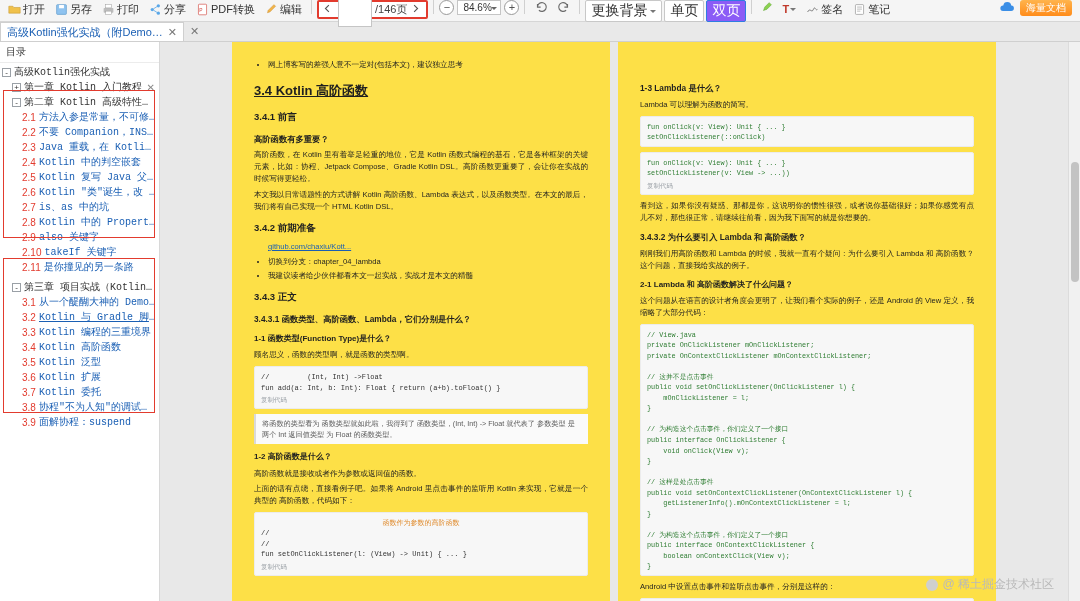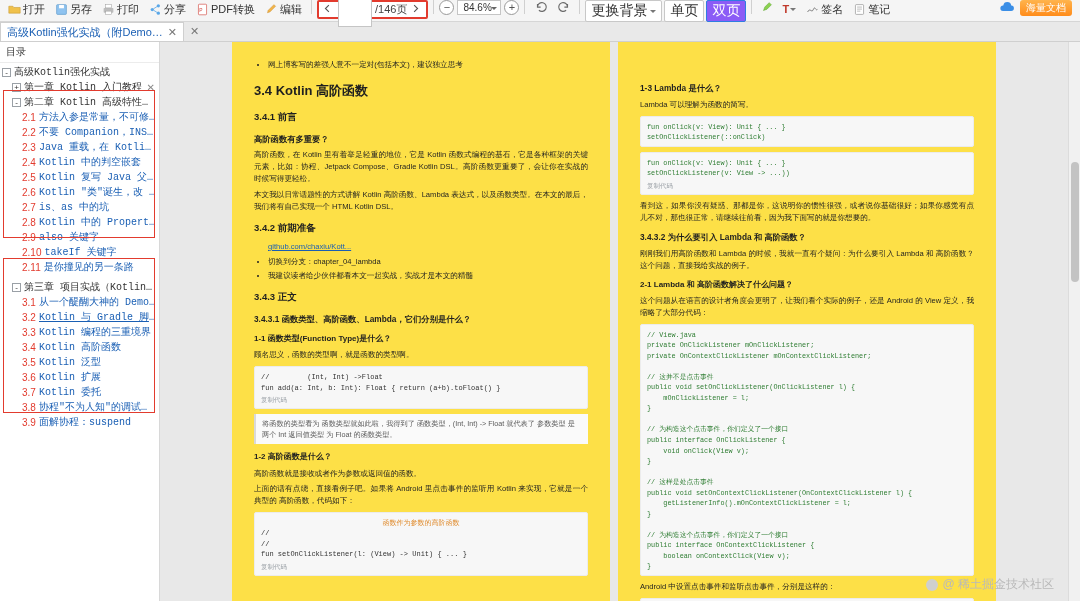--- a/index.html
+++ b/index.html
@@ -137,21 +137,21 @@
   .gutter { width: 52px; background: #e8e8e8; }
   .page {
     background: #fde047; width: 378px; height: 559px; padding: 14px 22px 10px 22px;
     font-size: 7.6px; color: #1f1f1f; line-height: 1.55; overflow: hidden;
     position: relative;
   }
   .page.left { margin-left: 0; }
   .page.right { margin-left: 0; }
   .pagegap { width: 8px; background:#e8e8e8; }
 
-  h1.doc-h1 { font-size: 13px; font-weight: bold; margin: 10px 0 8px; }
+  h1.doc-h1 { font-size: 13px; font-weight: bold; margin: 10px 0 8px; text-decoration: underline; }
   h2.doc-h2 { font-size: 9.5px; font-weight: bold; margin: 9px 0 5px; }
   h3.doc-h3 { font-size: 8.3px; font-weight: bold; margin: 8px 0 4px; }
   h4.doc-h4 { font-size: 8px; font-weight: bold; margin: 7px 0 3px; }
   p.doc-p { margin: 4px 0; text-align: justify; }
   ul.doc-ul { margin: 3px 0 3px 0; padding-left: 14px; }
   ul.doc-ul li { margin: 2px 0; }
   .lnk { color: #1a5fb4; text-decoration: underline; }
   .quote {
     border-left: 2px solid #d9d9d9; background: #fafafa;
     padding: 4px 6px; margin: 5px 0; color: #5a5a5a; font-size: 7.2px;

